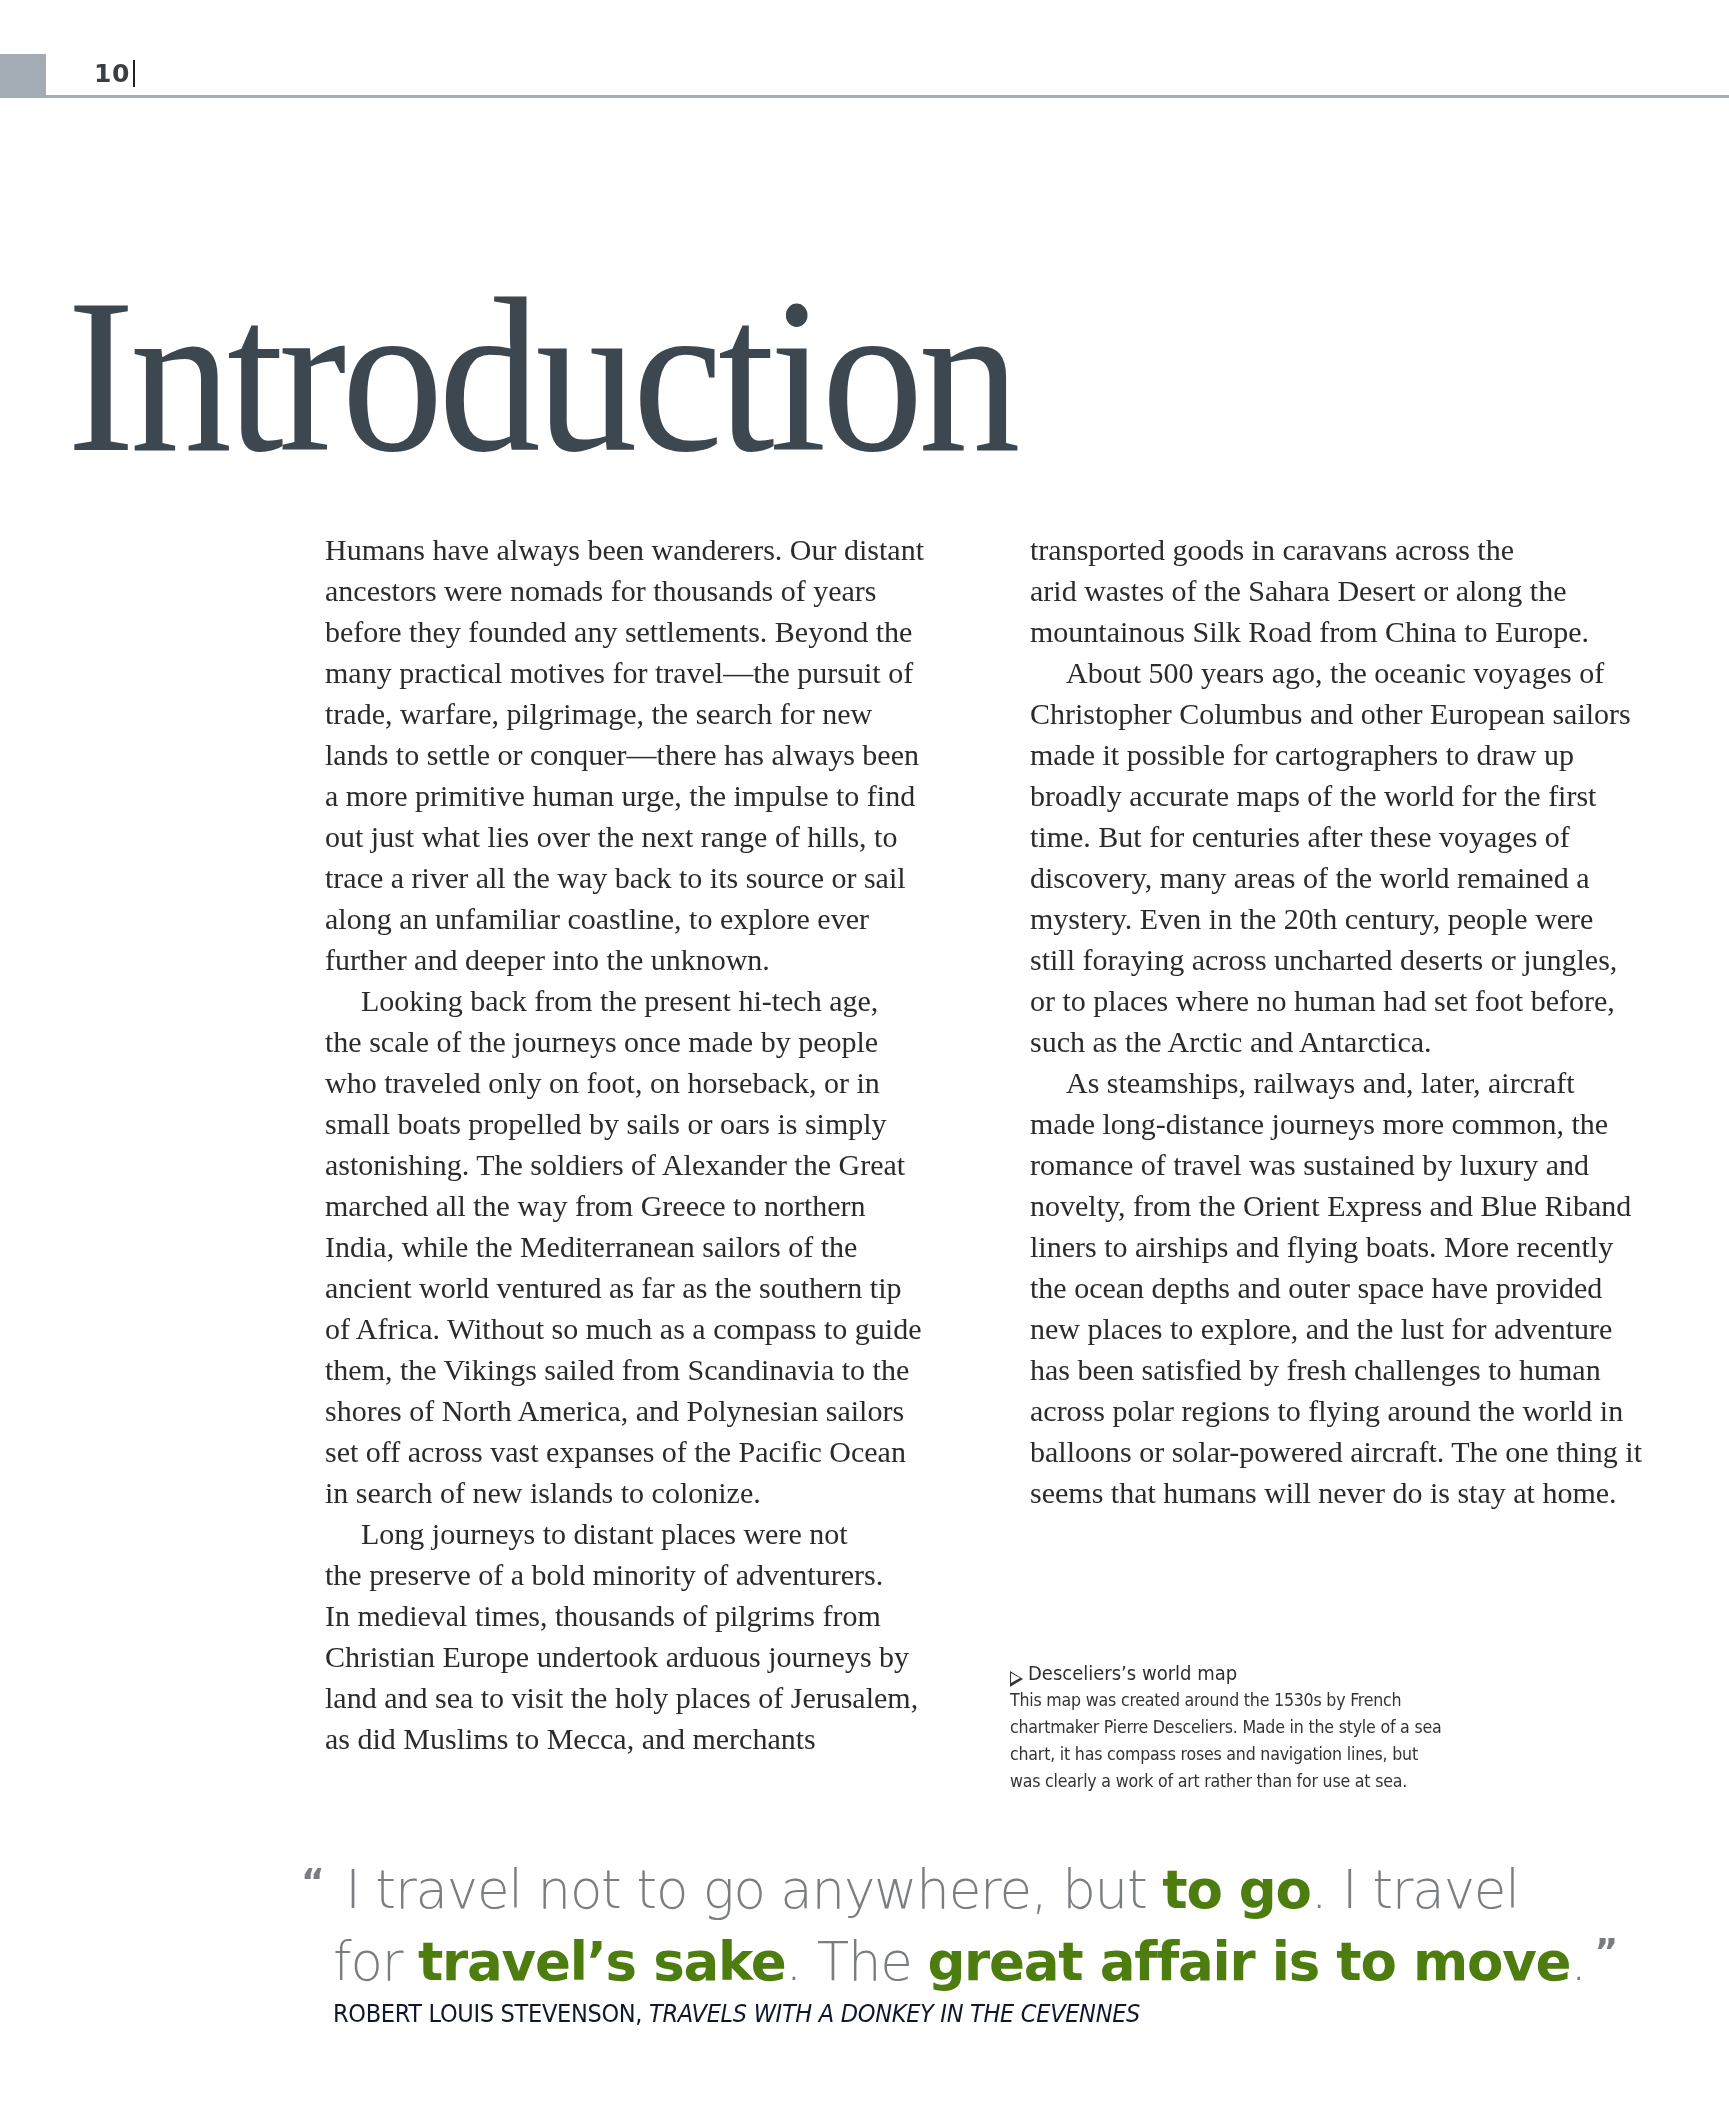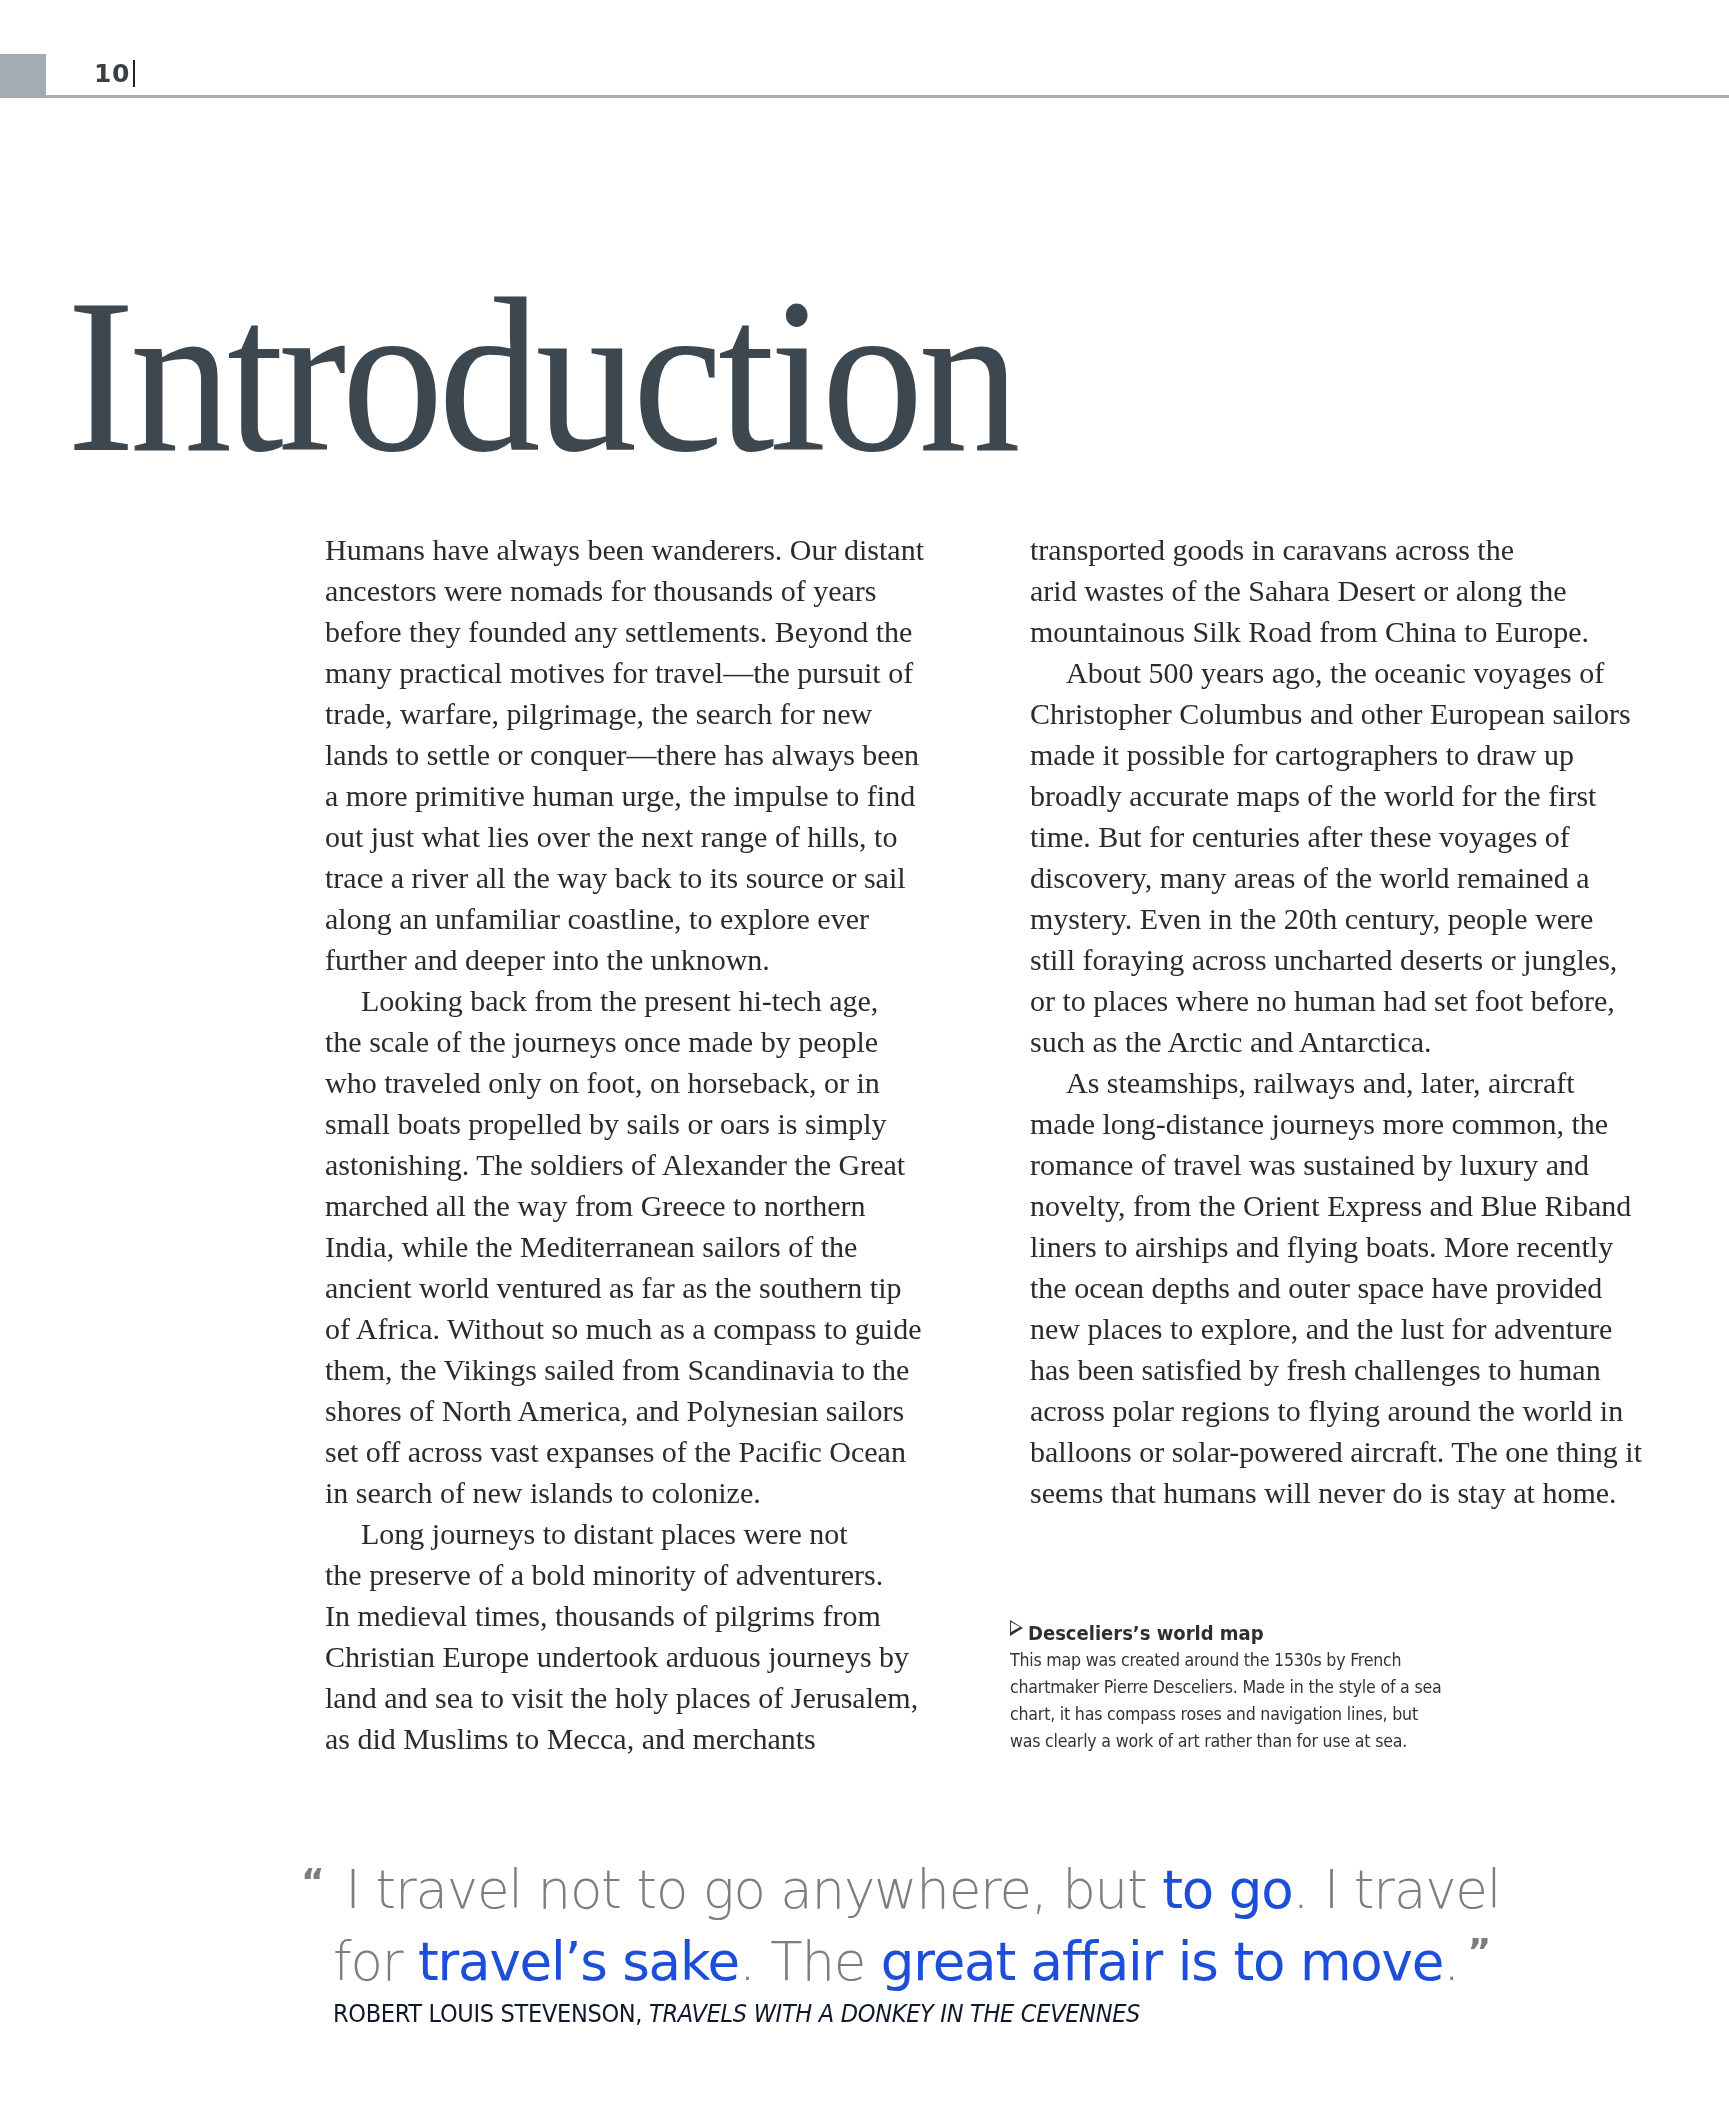--- a/index.html
+++ b/index.html
@@ -39,41 +39,41 @@
     .col-right { left: 1010px; width: 691px; }
     .line { height: 41px; line-height: 41px; white-space: nowrap; margin-left: 20px; }
     .indent { padding-left: 36px; }
 
     .caption {
       position: absolute; left: 1010px; top: 1620px; width: 531px;
       font-family: "DejaVu Sans Condensed", "DejaVu Sans", sans-serif;
       color: #333;
     }
     .caption-title {
-      font-size: 20px; font-weight: bold; line-height: 27px; color: #2e2e2e;
-      display: flex; align-items: flex-start; gap: 5px;
+      font-size: 20px; font-weight: normal; line-height: 27px; color: #2e2e2e;
+      display: flex; align-items: flex-end; gap: 5px; margin-top: 40px;
     }
     .triangle-icon {
       display: inline-block; width: 0; height: 0; position: relative;
       border-top: 8px solid transparent; border-bottom: 8px solid transparent;
       border-left: 13.6px solid #333;
     }
     .triangle-icon::after {
       content: ""; position: absolute; left: -11.7px; top: -5.6px;
       border-top: 5.6px solid transparent; border-bottom: 5.6px solid transparent;
       border-left: 9.3px solid #fff;
     }
     .caption-line { font-size: 17.6px; line-height: 27px; white-space: nowrap; letter-spacing: -0.2px; }
 
     .quote {
       position: absolute; left: 301px; top: 1851px; width: 1172px;
       font-family: "DejaVu Sans", sans-serif; color: #7b7e81;
     }
     .quote-line { font-size: 53px; line-height: 62px; white-space: nowrap; font-weight: 200; letter-spacing: -1.2px; }
-    .quote-line b { font-weight: normal; color: #1d4ed8; }
+    .quote-line b { font-weight: bold; color: #4d7c0f; }
     .quote-line-2 { padding-left: 32px; }
     .open-quote { font-size: 36px; font-weight: bold; vertical-align: 13.6px; margin-right: 7.4px; color: #7a7c7f; letter-spacing: -2.5px; }
     .close-quote { font-size: 36px; font-weight: bold; vertical-align: 16px; margin-left: 8.6px; color: #7a7c7f; letter-spacing: -2.5px; }
     .attribution {
       position: absolute; left: 333px; top: 1999px;
       font-family: "DejaVu Sans Condensed", "DejaVu Sans", sans-serif; font-size: 25px;
       color: #0f172a; white-space: nowrap; letter-spacing: -0.3px;
     }
     .attribution i { font-style: italic; }
   </style>

